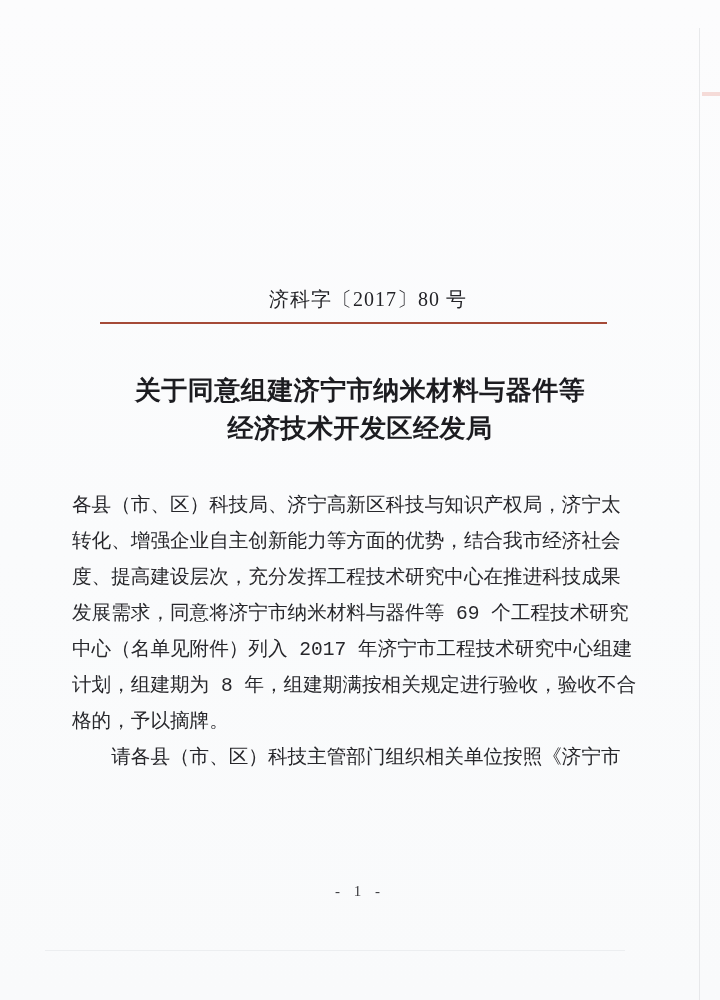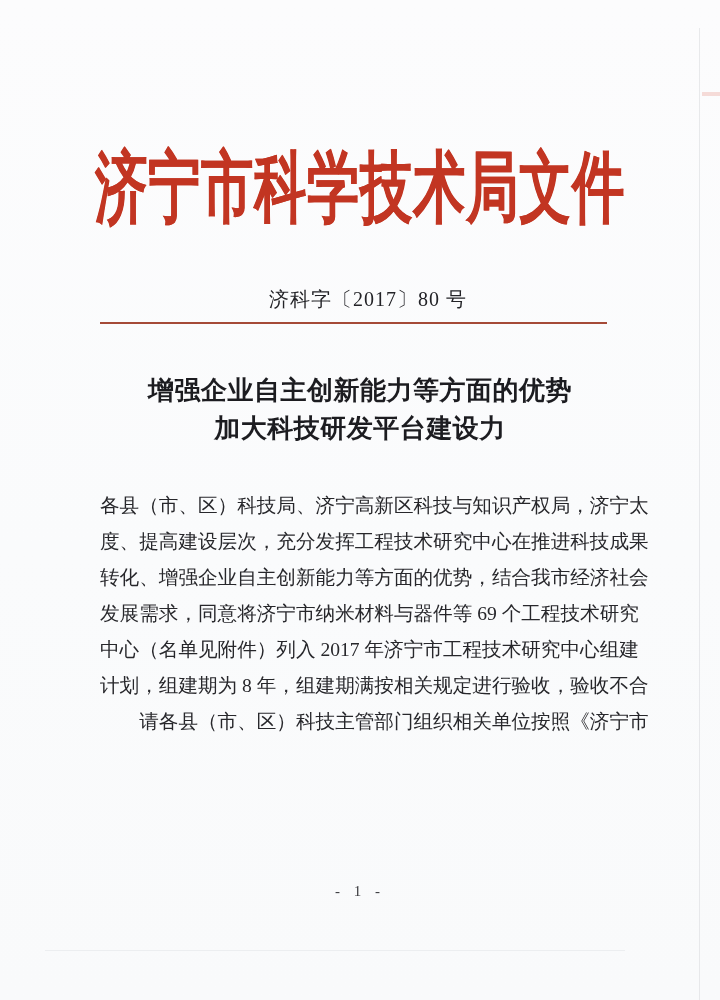--- a/index.html
+++ b/index.html
@@ -93,25 +93,26 @@
     text-align: center;
     font-size: 26px;
     font-weight: bold;
     line-height: 38px;
     color: #1c1c20;
     letter-spacing: 0.5px;
   }
   .body-text {
     position: absolute;
     top: 488px;
-    left: 100px;
+    left: 72px;
     width: 552px;
     font-size: 19.6px;
     line-height: 36px;
     color: #27272b;
+    font-family: Liberation Mono, monospace;
   }
   .body-line {
     white-space: nowrap;
   }
   .page-number {
     position: absolute;
     top: 883px;
     left: 0;
     width: 720px;
     text-align: center;
@@ -121,37 +122,35 @@
   }
 </style>
 </head>
 <body>
 
 <div class="paper">
   <div class="edge-line-right"></div>
   <div class="edge-smudge"></div>
   <div class="bottom-faint-line"></div>
 
-  <div class="agency-title-wrap">
-    <div class="agency-title" style="color: rgb(194, 53, 34);">济宁市科学技术局文件</div>
-  </div>
 
   <div class="doc-number">济科字〔2017〕80 号</div>
 
   <div class="red-divider" style="background: rgb(165, 74, 56);"></div>
 
   <div class="doc-title">
-    <div>增强企业自主创新能力等方面的优势</div>
-    <div>加大科技研发平台建设力</div>
+    <div>关于同意组建济宁市纳米材料与器件等</div>
+    <div>经济技术开发区经发局</div>
   </div>
 
   <div class="body-text">
       <div class="body-line">各县（市、区）科技局、济宁高新区科技与知识产权局，济宁太</div>
+      <div class="body-line">转化、增强企业自主创新能力等方面的优势，结合我市经济社会</div>
       <div class="body-line">度、提高建设层次，充分发挥工程技术研究中心在推进科技成果</div>
-      <div class="body-line">转化、增强企业自主创新能力等方面的优势，结合我市经济社会</div>
       <div class="body-line">发展需求，同意将济宁市纳米材料与器件等 69 个工程技术研究</div>
       <div class="body-line">中心（名单见附件）列入 2017 年济宁市工程技术研究中心组建</div>
       <div class="body-line">计划，组建期为 8 年，组建期满按相关规定进行验收，验收不合</div>
+      <div class="body-line">格的，予以摘牌。</div>
       <div class="body-line" style="text-indent: 2em;">请各县（市、区）科技主管部门组织相关单位按照《济宁市</div>
     </div>
 
   <div class="page-number">- 1 -</div>
 </div>
 
 </body></html>

